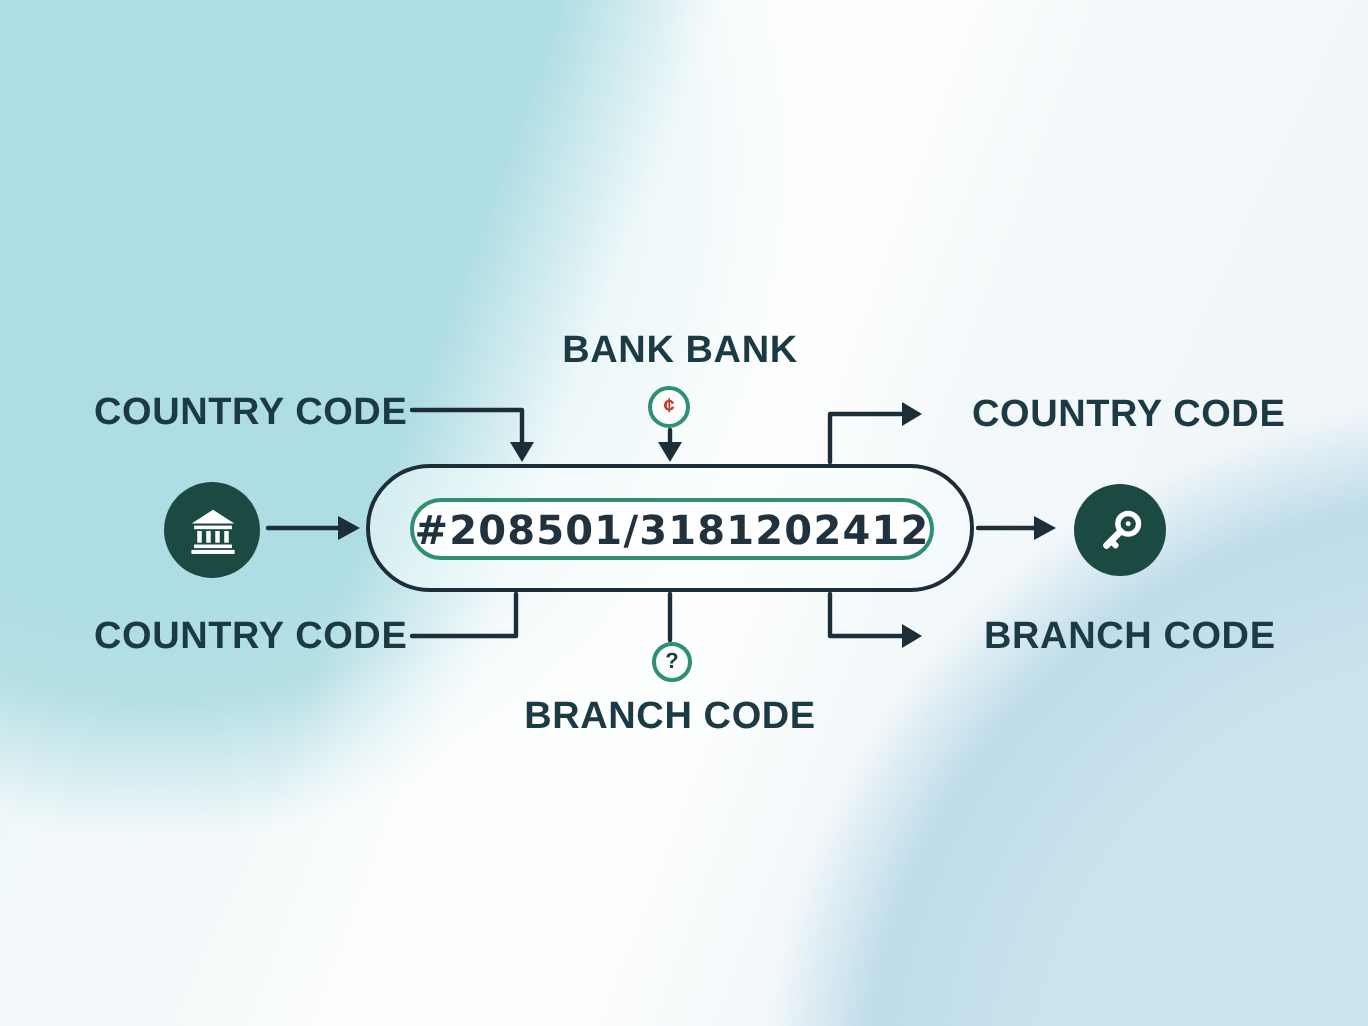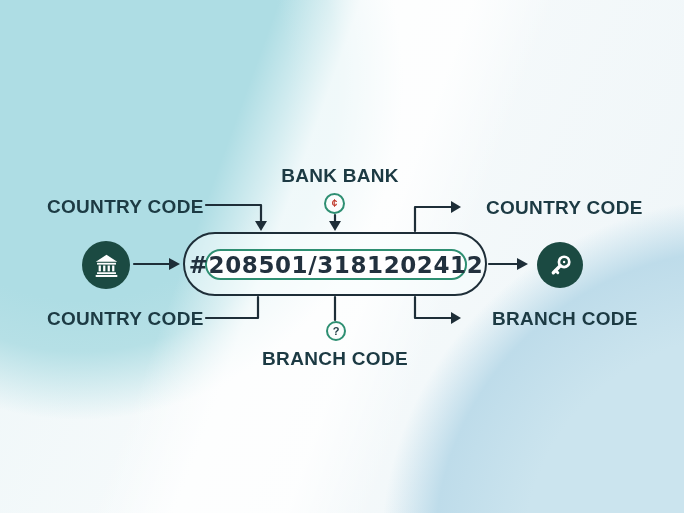--- a/index.html
+++ b/index.html
@@ -36,21 +36,21 @@
   }
   .pill-inner{
     position:absolute;left:205px;top:249px;width:262px;height:31px;
     border:2px solid #2e8f72;border-radius:17px;
     background:rgba(255,255,255,0.93);
     box-sizing:border-box;z-index:5;
     display:flex;align-items:center;justify-content:center;
   }
   .code-text{
     font-family:"DejaVu Sans",sans-serif;
-    font-weight:bold;font-size:23px;letter-spacing:0.6px;
+    font-weight:bold;font-size:20px;letter-spacing:0.6px;
     color:#22313e;white-space:nowrap;
   }
   
   .lbl{
     position:absolute;z-index:6;
     font-weight:bold;font-size:19px;letter-spacing:0.3px;
     color:#1c3a43;white-space:nowrap;text-align:center;
   }
   .lbl.center{text-align:center;}
   

